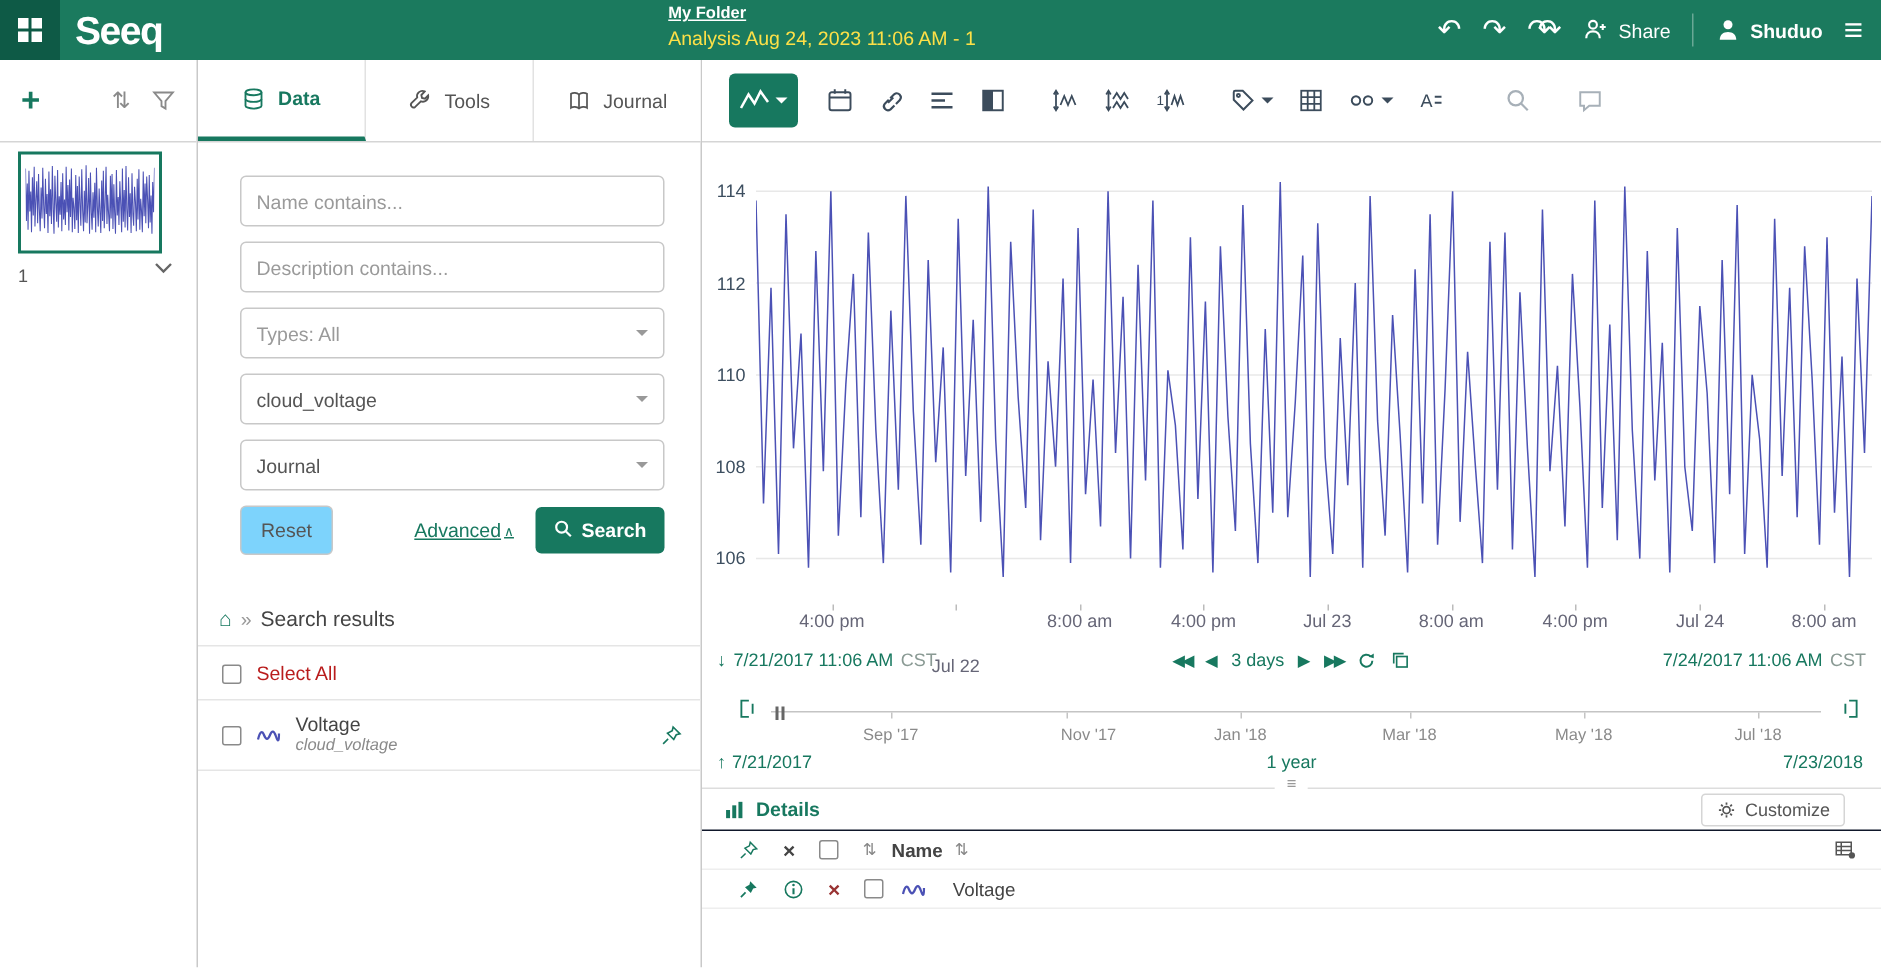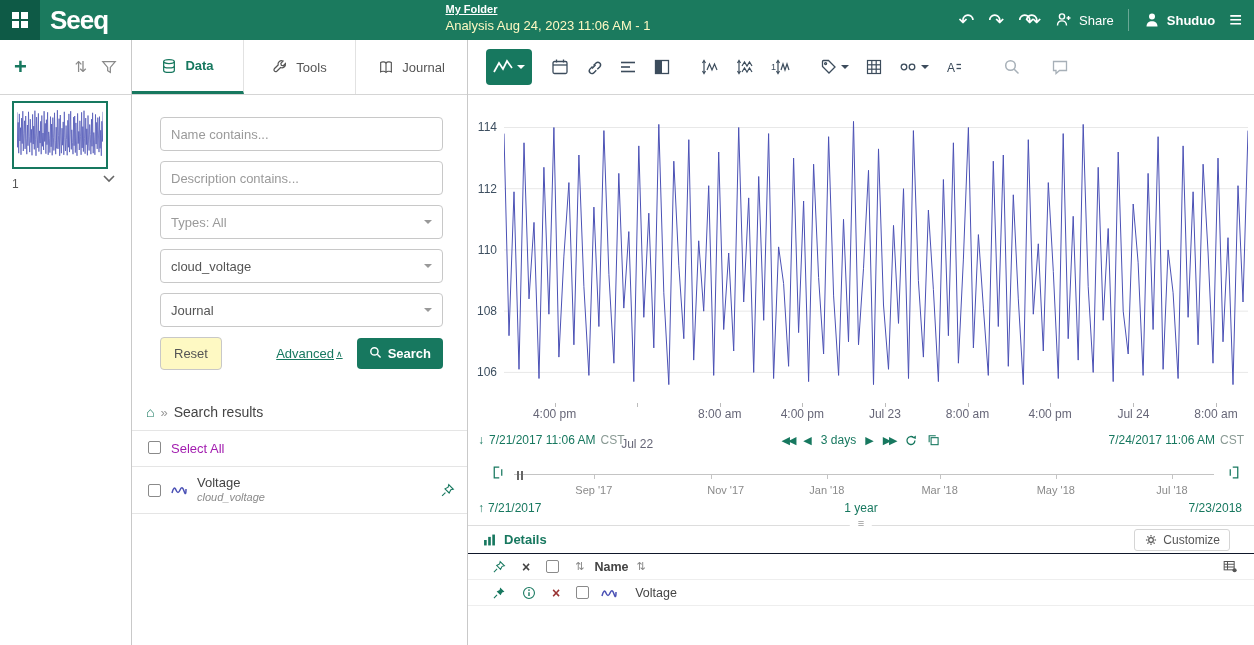--- a/index.html
+++ b/index.html
@@ -7,21 +7,21 @@
   #app{position:relative;width:1016px;height:645px;background:#fff}
   button{font-family:inherit;cursor:pointer}
   svg{display:block}
 
   
   #topbar{position:absolute;left:0;top:0;width:1254px;height:40px;background:#1b7a5e;display:flex;align-items:center;color:#fff}
   #appgrid{width:40px;height:40px;background:#0e5a46;display:flex;align-items:center;justify-content:center;border:none}
   #logo{font-size:26px;font-weight:bold;letter-spacing:-1px;color:#fff;margin-left:10px}
   #titleblock{position:absolute;left:548px;top:2px;transform:translateX(-50%);text-align:left;line-height:1.35}
   #folderlink{font-size:11px;font-weight:bold;text-decoration:underline;color:#fff;cursor:pointer}
-  #doctitle{font-size:13px;color:#fef9c3}
+  #doctitle{font-size:13px;color:#fde047}
   #topright{margin-left:auto;display:flex;align-items:center;gap:14px;padding-right:12px}
   .topglyph{font-size:19px;color:#fff;background:none;border:none;line-height:1}
   .topdiv{width:1px;height:22px;background:rgba(255,255,255,.35)}
   .topbtn{display:flex;align-items:center;gap:6px;background:none;border:none;color:#fff;font-size:13px}
   #fwdall{letter-spacing:-9px;padding-right:9px}
 
   
   #rail{position:absolute;left:0;top:40px;width:132px;height:605px;border-right:1px solid #c9c9c9}
   #panel{position:absolute;left:132px;top:40px;width:336px;height:605px;border-right:1px solid #c9c9c9}
   #main{position:absolute;left:468px;top:40px;width:786px;height:605px}
@@ -53,32 +53,32 @@
 
   
   #form{padding:22px 24px 0 28px}
   .finput{width:283px;height:34px;border:1px solid #c8c8c8;border-radius:4px;padding:0 10px;font-size:13px;color:#444;display:block;margin-bottom:10px}
   .finput::placeholder{color:#9a9a9a}
   .fselect{width:283px;height:34px;border:1px solid #c8c8c8;border-radius:4px;padding:0 10px;font-size:13px;display:flex;align-items:center;justify-content:space-between;margin-bottom:10px;cursor:pointer;background:#fff}
   .fselect .selcaret{width:0;height:0;border:4px solid transparent;border-top-color:#999;margin-top:4px}
   .muted{color:#9a9a9a}
   .selval{color:#555}
   #formbtns{width:283px;display:flex;align-items:center;margin-top:6px}
-  #resetbtn{border:1px solid #c8c8c8;background:#fef9c3;border-radius:4px;padding:8px 13px;font-size:13px;color:#555}
+  #resetbtn{border:1px solid #c8c8c8;background:#7dd3fc;border-radius:4px;padding:8px 13px;font-size:13px;color:#555}
   #advlink{margin-left:auto;margin-right:14px;color:#17785f;font-size:13px;text-decoration:underline;background:none;border:none;display:flex;align-items:center;gap:2px}
   #advcaret{font-size:9px;text-decoration:none}
   #searchbtn{background:#17785f;color:#fff;border:none;border-radius:4px;padding:8px 12px;font-size:13px;font-weight:bold;display:flex;align-items:flex-start;gap:6px}
 
   
   #results{margin-top:26px}
   #reshead{display:flex;align-items:center;gap:6px;padding:8px 0 10px 14px;border-bottom:1px solid #e5e5e5;font-size:14px;color:#444}
   #homeico{color:#17785f;font-size:14px}
   #crumbsep{color:#999;font-size:13px}
   .cbx{width:13px;height:13px;border:1px solid #8a8a8a;border-radius:2px;background:#fff;display:inline-block;cursor:pointer;flex:none}
-  #selectallrow{display:flex;align-items:flex-start;gap:10px;padding:10px 0 10px 16px;border-bottom:1px solid #e5e5e5;font-size:13px;color:#a21caf}
+  #selectallrow{display:flex;align-items:flex-end;gap:10px;padding:10px 0 10px 16px;border-bottom:1px solid #e5e5e5;font-size:13px;color:#b91c1c}
   #itemrow{display:flex;align-items:center;padding:8px 12px 8px 16px;border-bottom:1px solid #e5e5e5}
   #itemtxt{margin-left:10px;line-height:1.25}
   #itemname{font-size:13px;color:#444}
   #itemsrc{font-size:11px;font-style:italic;color:#8a8a8a}
   #itempin{margin-left:auto;background:none;border:none}
 
   
   #chartwrap{position:absolute;left:0;top:0;right:0;height:334px}
   #ylabels{position:absolute;left:2px;top:8px;width:30px;height:300px}
   .ylab{position:absolute;right:3px;font-size:12px;color:#3d4f60}

